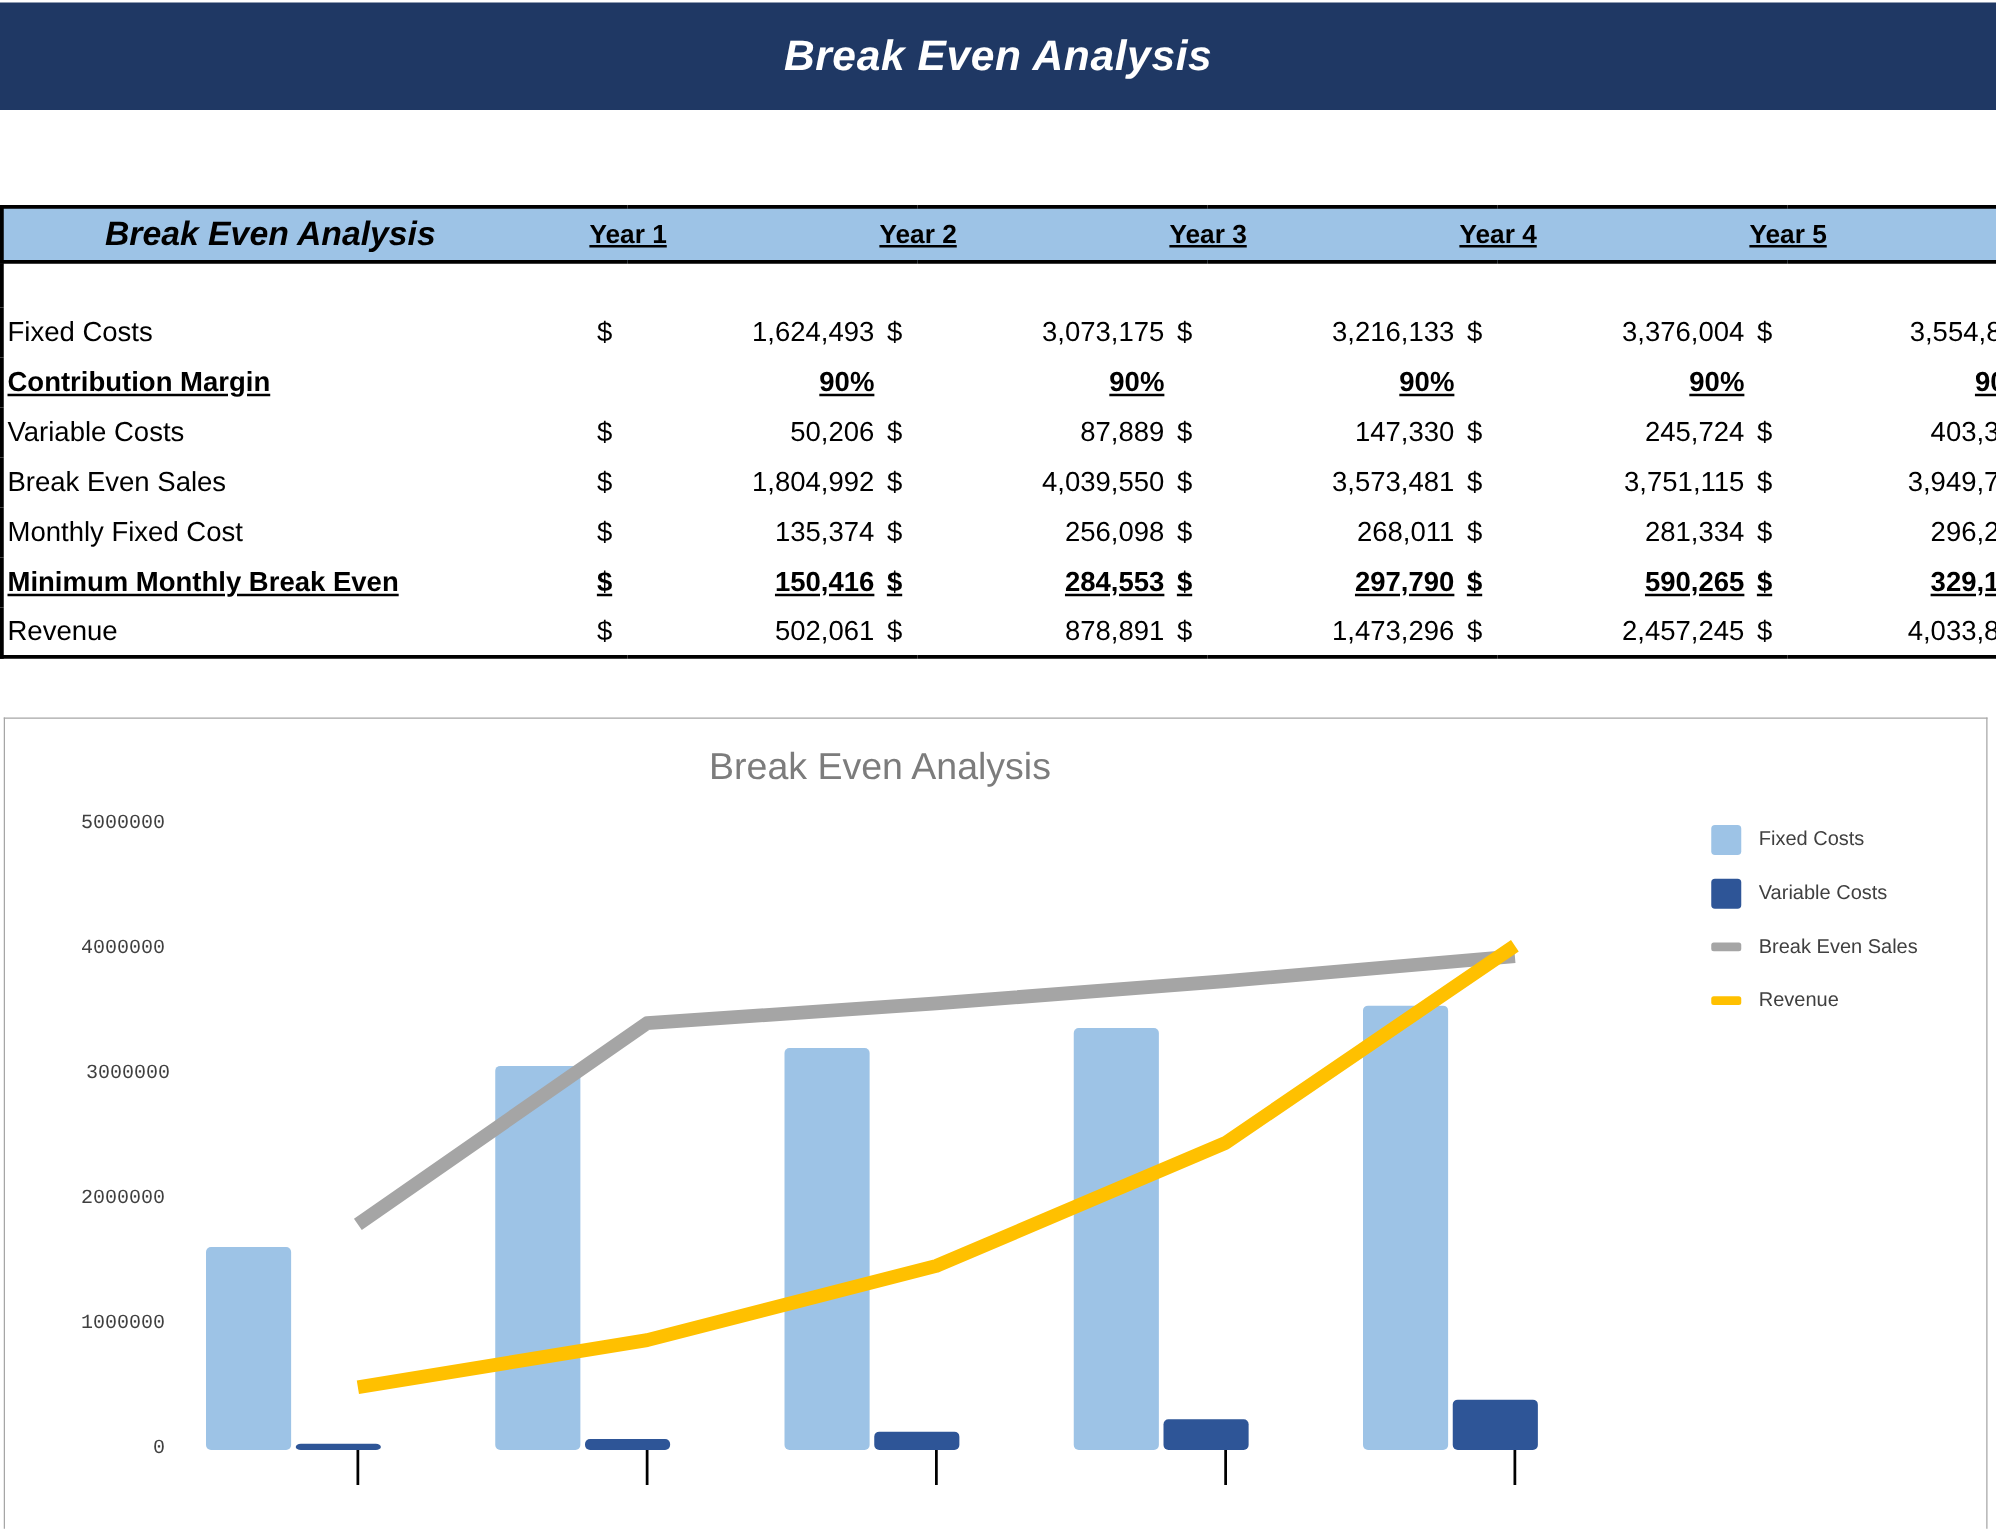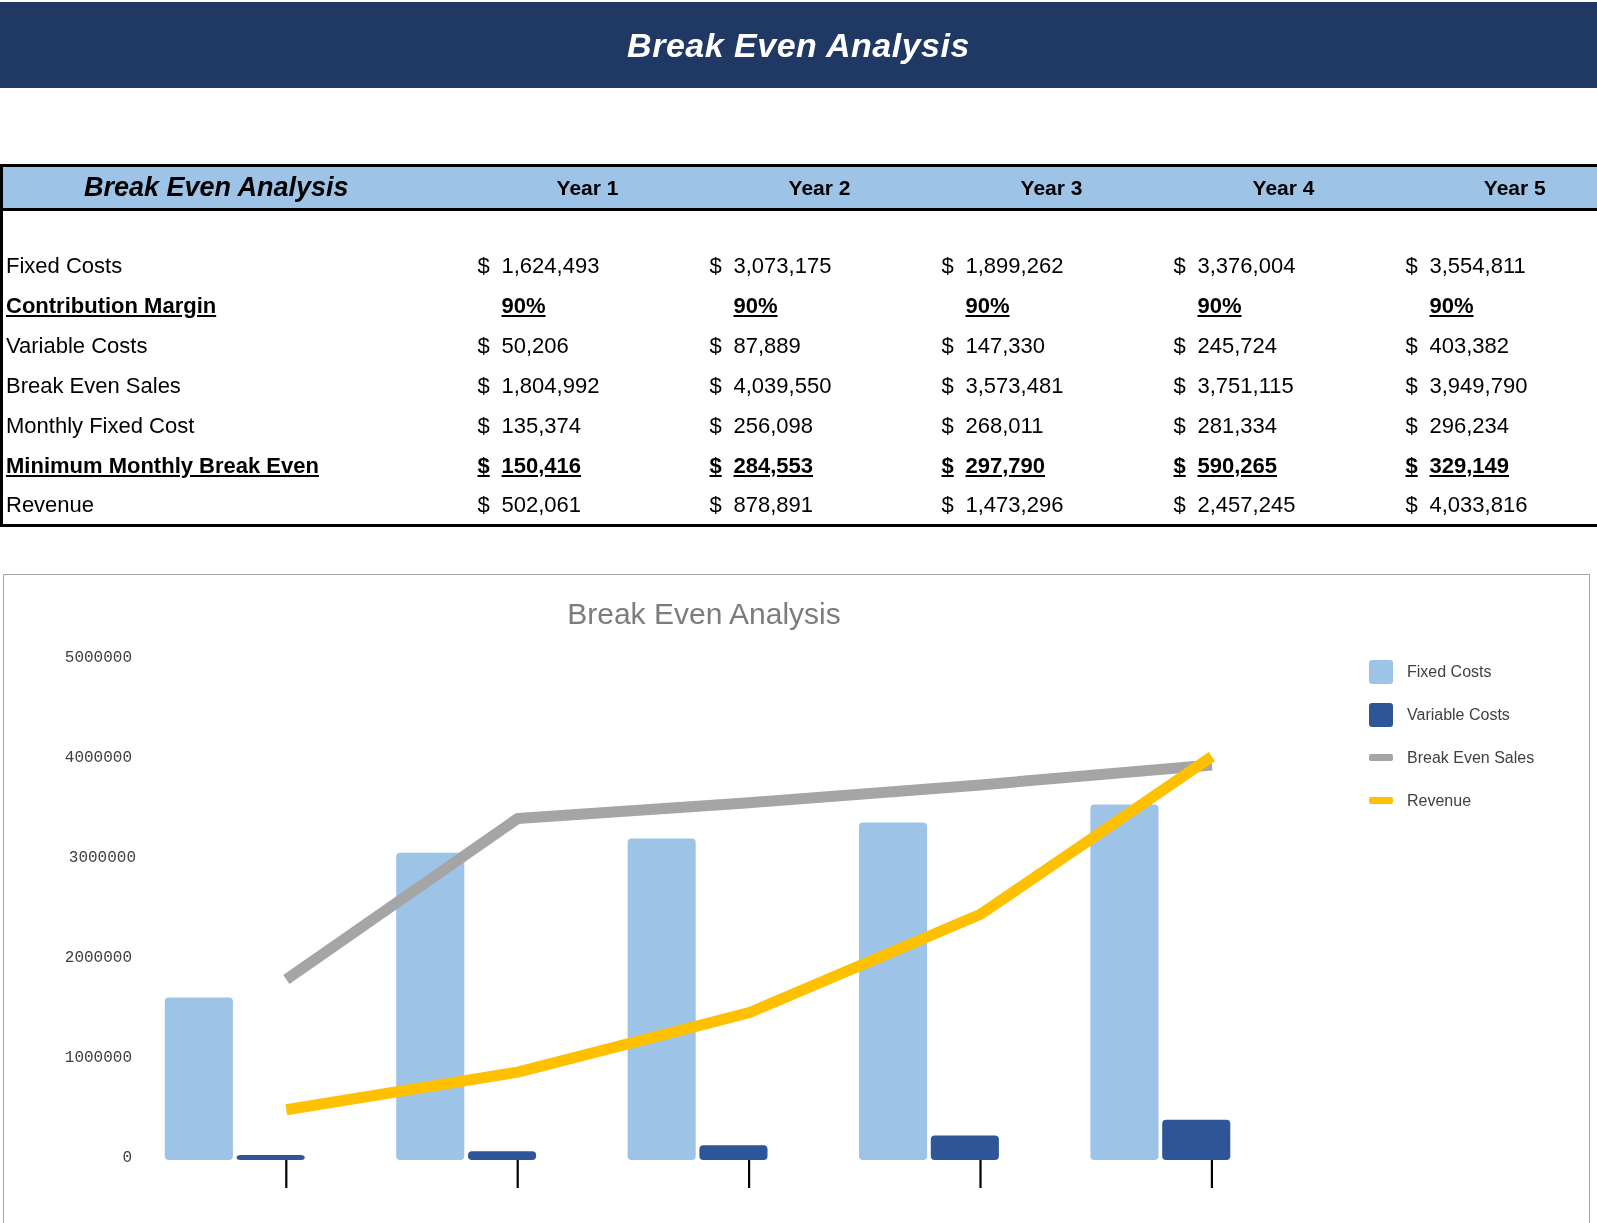--- a/index.html
+++ b/index.html
@@ -55,22 +55,23 @@
     font-size: 27px;
     font-weight: bold;
     font-style: italic;
     text-align: center;
     padding-right: 42px;
     color: #000;
   }
   #be-table thead tr.header-row th.hdr-year {
     font-size: 21px;
     font-weight: bold;
-    text-align: center;
-    color: #000;
+    text-align: left;
+    color: #000;
+    text-decoration: underline;
   }
   #be-table thead tr.header-row th.hdr-last {
     border-right: 3px solid #000;
   }
   #be-table tbody tr.spacer-row { height: 36px; }
   #be-table tbody tr.data-row { height: 40px; }
   #be-table tbody td.lbl {
     border-left: 3px solid #000;
     font-size: 22px;
     text-align: left;
@@ -79,21 +80,21 @@
     white-space: nowrap;
   }
   #be-table tbody td.cur {
     font-size: 22px;
     text-align: left;
     padding-left: 6px;
     color: #000;
   }
   #be-table tbody td.val {
     font-size: 22px;
-    text-align: left;
+    text-align: right;
     padding-right: 4px;
     color: #000;
     white-space: nowrap;
   }
   #be-table tbody td.val-last { border-right: 3px solid #000; padding-right: 6px; }
   #be-table tbody tr.bold-row td { font-weight: bold; text-decoration: underline; }
   #be-table tbody tr.last-row td { border-bottom: 3px solid #000; }
   #be-table tbody tr.spacer-row td.lbl { border-left: 3px solid #000; }
   #be-table tbody tr.spacer-row td.edge { border-right: 3px solid #000; }
 
@@ -199,21 +200,21 @@
         <td></td>
         <td class="edge"></td>
       </tr>
       <tr class="data-row">
         <td class="lbl">Fixed Costs</td>
         <td class="cur">$</td>
         <td class="val">1,624,493</td>
         <td class="cur">$</td>
         <td class="val">3,073,175</td>
         <td class="cur">$</td>
-        <td class="val">1,899,262</td>
+        <td class="val">3,216,133</td>
         <td class="cur">$</td>
         <td class="val">3,376,004</td>
         <td class="cur">$</td>
         <td class="val val-last">3,554,811</td>
       </tr>
       <tr class="data-row bold-row">
         <td class="lbl">Contribution Margin</td>
         <td class="cur"></td>
         <td class="val">90%</td>
         <td class="cur"></td>

